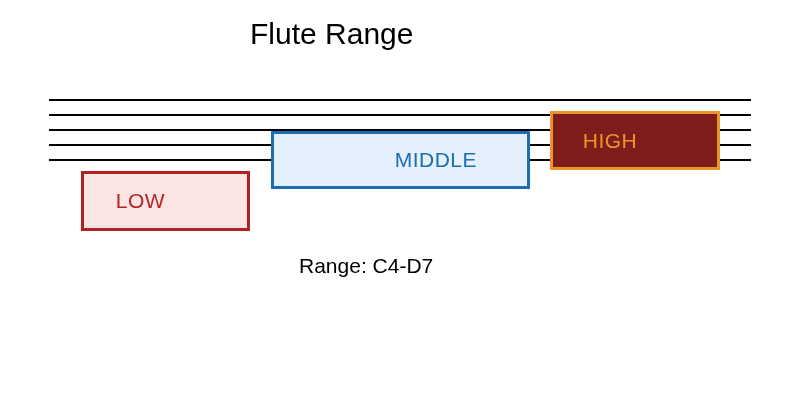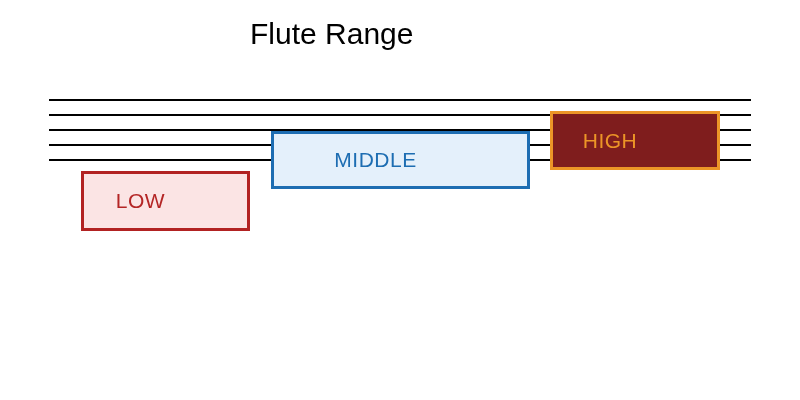--- a/index.html
+++ b/index.html
@@ -60,21 +60,22 @@
       <div class="staff-line" style="left: 49px; width: 702px; top: 114px; height: 2px; background: rgb(0, 0, 0);"></div>
       <div class="staff-line" style="left: 49px; width: 702px; top: 129px; height: 2px; background: rgb(0, 0, 0);"></div>
       <div class="staff-line" style="left: 49px; width: 702px; top: 144px; height: 2px; background: rgb(0, 0, 0);"></div>
       <div class="staff-line" style="left: 49px; width: 702px; top: 159px; height: 2px; background: rgb(0, 0, 0);"></div>
     </div>
 
   <div>
       <div class="range-box" style="left: 81px; top: 171px; width: 169px; height: 60px; border-color: rgb(178, 34, 34); background: rgb(251, 228, 228);">
         <span style="color: rgb(180, 37, 37);">LOW</span>
       </div>
-      <div class="range-box" style="left: 271px; top: 131px; width: 259px; height: 58px; border-color: rgb(29, 109, 178); background: rgb(228, 240, 251);">
+      <div class="range-box" style="left: 271px; top: 131px; width: 259px; height: 58px; border-color: rgb(29, 109, 178); background: rgb(228, 240, 251); justify-content: flex-end;">
         <span style="color: rgb(29, 109, 178);">MIDDLE</span>
       </div>
       <div class="range-box" style="left: 550px; top: 111px; width: 170px; height: 59px; border-color: rgb(236, 149, 39); background: #7f1d1d;">
         <span style="color: rgb(236, 149, 39);">HIGH</span>
       </div>
     </div>
 
+  <div class="caption">Range: C4-D7</div>
 </div>
 
 </body></html>

